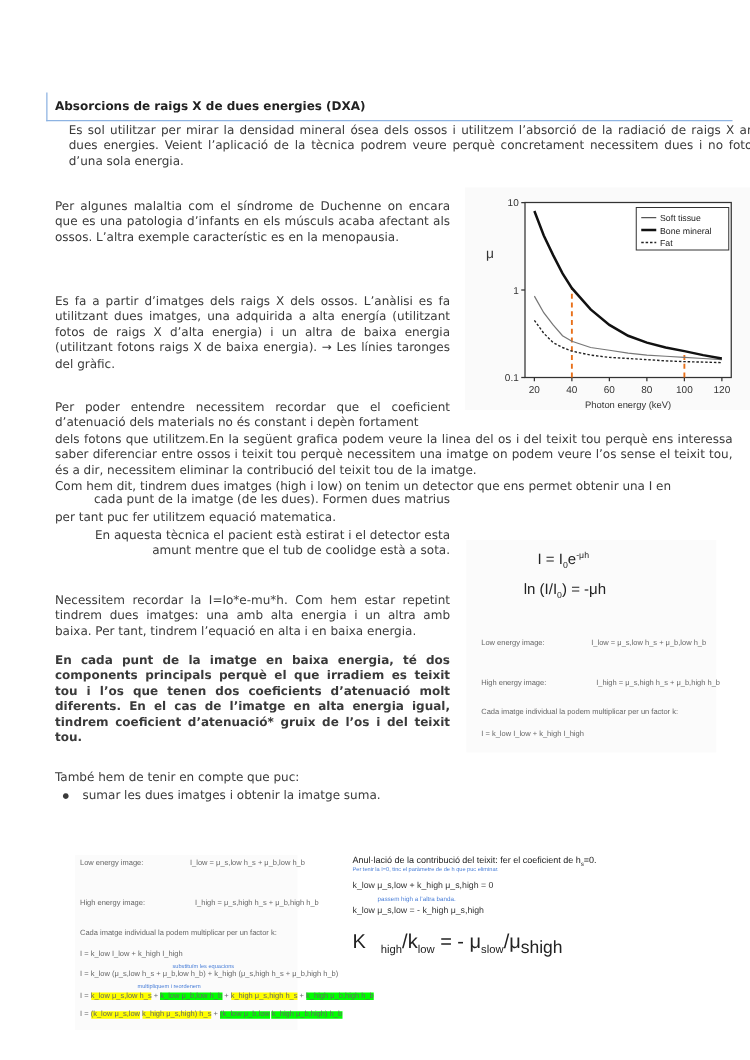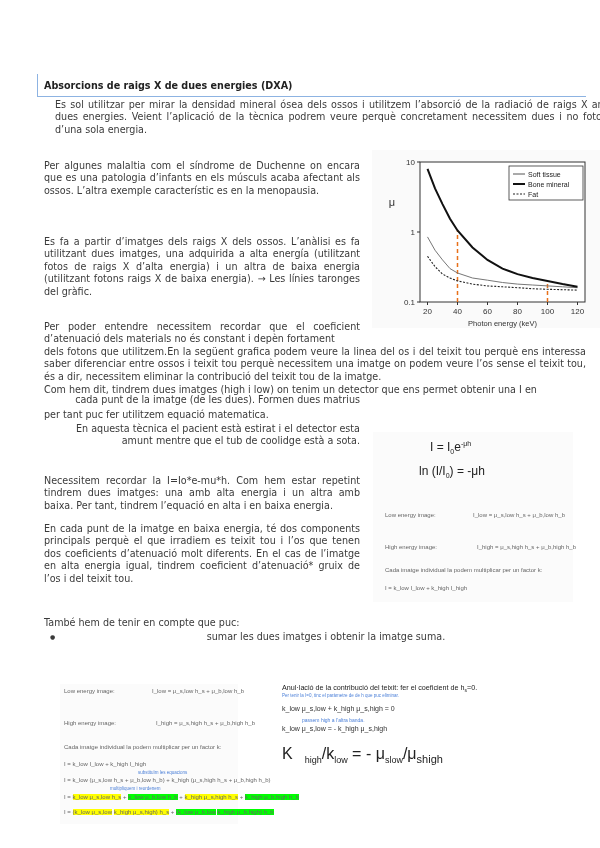--- a/index.html
+++ b/index.html
@@ -34,21 +34,21 @@
 
 <p class="abs p" style="left:44px; top:160px; width:316px;">Per algunes malaltia com el síndrome de Duchenne on encara que es una patologia d’infants en els músculs acaba afectant als ossos. L’altra exemple característic es en la menopausia.</p>
 <p class="abs p" style="left:44px; top:236px; width:316px;">Es fa a partir d’imatges dels raigs X dels ossos. L’anàlisi es fa utilitzant dues imatges, una adquirida a alta energía (utilitzant fotos de raigs X d’alta energia) i un altra de baixa energia (utilitzant fotons raigs X de baixa energia). → Les línies taronges del gràfic.</p>
 <p class="abs p" style="left:44px; top:321px; width:316px;">Per poder entendre necessitem recordar que el coeficient d’atenuació dels materials no és constant i depèn fortament</p>
 <p class="abs p" style="left:44px; top:346px; width:542px;">dels fotons que utilitzem.En la següent grafica podem veure la linea  del os i del teixit tou perquè ens interessa saber diferenciar entre ossos i teixit tou perquè necessitem una imatge on podem veure l’os sense el teixit tou, és a dir, necessitem eliminar la contribució del teixit tou de la imatge.</p>
 <p class="abs p" style="left:44px; top:384px; width:542px; text-align:left;">Com hem dit, tindrem dues imatges (high i low) on tenim un detector que ens permet obtenir una I en</p>
 <p class="abs p" style="left:44px; top:394px; width:316px; text-align:right;">cada punt de la imatge (de les dues). Formen dues matrius</p>
 <p class="abs p" style="left:44px; top:409px; width:316px; text-align:left;">per tant puc fer utilitzem equació matematica.</p>
 <p class="abs p" style="left:44px; top:423px; width:316px; text-align:right;">En aquesta tècnica el pacient està estirat i el detector esta amunt mentre que el tub de coolidge està a sota.</p>
 <p class="abs p" style="left:44px; top:475px; width:316px;">Necessitem recordar la I=Io*e-mu*h.  Com hem estar repetint tindrem dues imatges: una amb alta energia i un altra amb baixa. Per tant, tindrem l’equació en alta i en baixa energia.</p>
-<p class="abs p" style="left:44px; top:523px; width:316px;">En cada punt de la imatge en baixa energia, té dos components principals perquè el que irradiem es teixit tou i l’os que tenen dos coeficients d’atenuació molt diferents. En el cas de l’imatge en alta energia igual, tindrem coeficient d’atenuació* gruix de l’os i del teixit tou.</p>
+<p class="abs p" style="left:44px; top:523px; width:316px;font-weight:bold;">En cada punt de la imatge en baixa energia, té dos components principals perquè el que irradiem es teixit tou i l’os que tenen dos coeficients d’atenuació molt diferents. En el cas de l’imatge en alta energia igual, tindrem coeficient d’atenuació* gruix de l’os i del teixit tou.</p>
 
 <div class="abs fig-box" style="left:372px; top:150px; width:228px; height:178px;">
   <svg id="chart" width="228" height="178">
     <g id="chart-plot">
         <rect x="48" y="12" width="165" height="140" fill="#fff" stroke="#333" stroke-width="1"></rect>
         <line x1="45" y1="152" x2="48" y2="152" stroke="#333" stroke-width="1"></line>
         <text x="43" y="155" font-size="8" text-anchor="end" fill="#333">0.1</text>
         <line x1="45" y1="82" x2="48" y2="82" stroke="#333" stroke-width="1"></line>
         <text x="43" y="85" font-size="8" text-anchor="end" fill="#333">1</text>
         <line x1="45" y1="12" x2="48" y2="12" stroke="#333" stroke-width="1"></line>
@@ -92,21 +92,21 @@
   </div>
   <div class="abs eqtext" style="left:12px; top:80px;">Low energy image:</div>
   <div class="abs eqtext" style="left:100px; top:80px;">I_low = μ_s,low h_s + μ_b,low h_b</div>
   <div class="abs eqtext" style="left:12px; top:112px;">High energy image:</div>
   <div class="abs eqtext" style="left:104px; top:112px;">I_high = μ_s,high h_s + μ_b,high h_b</div>
   <div class="abs eqtext" style="left:12px; top:135px;">Cada imatge individual la podem multiplicar per un factor k:</div>
   <div class="abs eqtext" style="left:12px; top:153px;">I = k_low I_low + k_high I_high</div>
 </div>
 
 <p class="abs p" style="left:44px; top:617px; width:540px; text-align:left;">També hem de tenir en compte que puc:</p>
-<ul class="abs bullets" style="left:44px; top:631px; width:542px;text-align:center;">
+<ul class="abs bullets" style="left:44px; top:631px; width:542px;">
   <li>sumar les dues imatges i obtenir la imatge  suma.</li>
 </ul>
 
 <div class="abs eqimg" style="left:60px; top:684px; width:178px; height:140px;">
   <div class="abs eqtext" style="left:4px; top:4px;">Low energy image:</div>
   <div class="abs eqtext" style="left:92px; top:4px;">I_low = μ_s,low h_s + μ_b,low h_b</div>
   <div class="abs eqtext" style="left:4px; top:36px;">High energy image:</div>
   <div class="abs eqtext" style="left:96px; top:36px;">I_high = μ_s,high h_s + μ_b,high h_b</div>
   <div class="abs eqtext" style="left:4px; top:60px;">Cada imatge individual la podem multiplicar per un factor k:</div>
   <div class="abs eqtext" style="left:4px; top:77px;">I = k_low I_low + k_high I_high</div>
@@ -131,15 +131,15 @@
 
 <div class="abs" style="left:272px; top:683px; width:300px; height:140px;">
   <div class="abs" style="left:10px; top:0px; font-size:7.2px; color:#222; font-family:'Liberation Sans', sans-serif; white-space:nowrap;">
     <span>Anul·lació de la contribució del teixit: fer el coeficient de h</span><sub style="font-size:5px;">s</sub><span>=0.</span>
   </div>
   <div class="abs blue-small" style="left:10px; top:10px;">Per tenir la I=0, tinc el paràmetre de de h que puc eliminar.</div>
   <div class="abs eqtext" style="left:10px; top:22px; font-size:7px; color:#333;">k_low μ_s,low + k_high μ_s,high = 0</div>
   <div class="abs blue-small" style="left:30px; top:34px; font-size:5px;">passem high a l’altra banda.</div>
   <div class="abs eqtext" style="left:10px; top:42px; font-size:7px; color:#333;">k_low μ_s,low = - k_high μ_s,high</div>
   <div class="abs eqbig" style="left:10px; top:62px; font-size:16px; white-space:nowrap;">
-    <span>K</span><sub style="font-size:9px;padding-left:12px;">high</sub><span>/k</span><sub style="font-size:9px;">low</sub><span> = - μ</span><sub style="font-size:9px;">slow</sub><span>/μ</span><sub style="font-size:11px;">shigh</sub>
+    <span>K</span><sub style="font-size:9px;padding-left:12px;">high</sub><span>/k</span><sub style="font-size:9px;">low</sub><span> = - μ</span><sub style="font-size:9px;">slow</sub><span>/μ</span><sub style="font-size:14px;">shigh</sub>
   </div>
 </div>
 
 </body></html>

